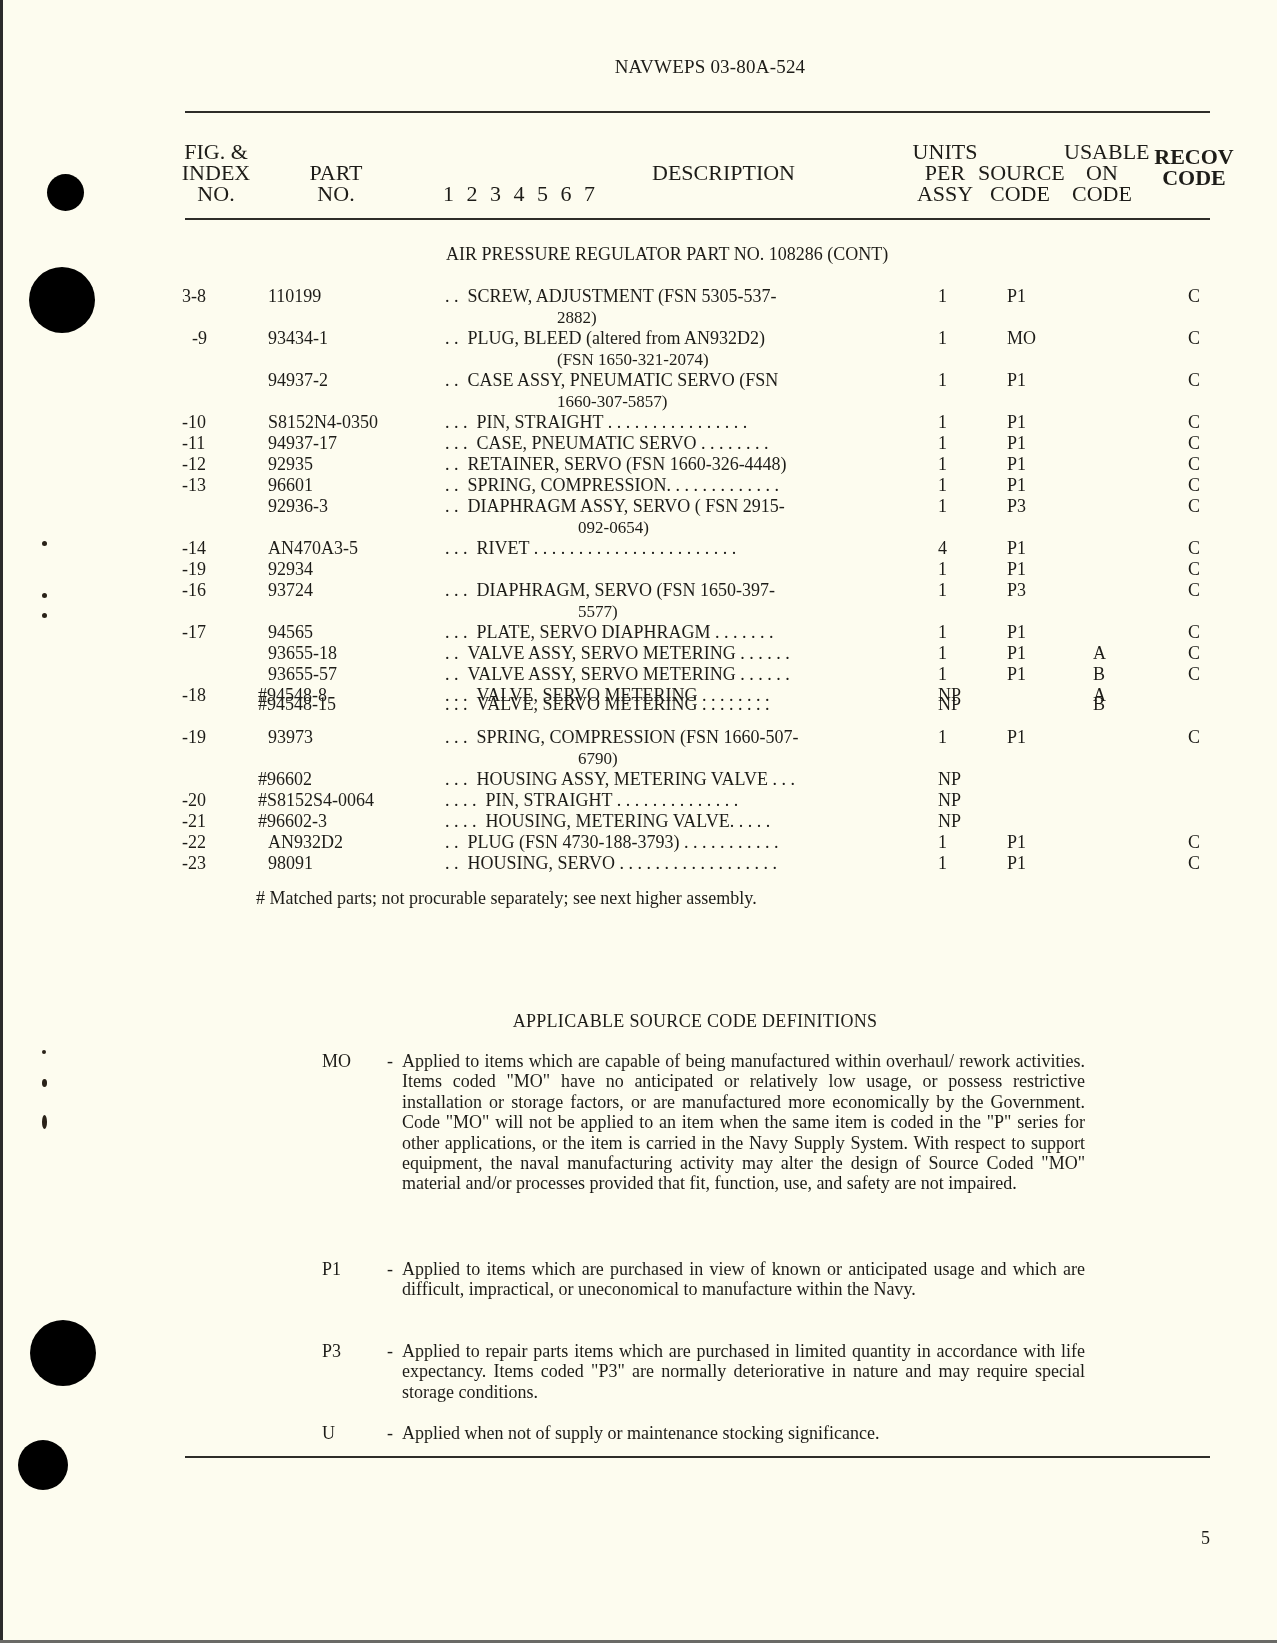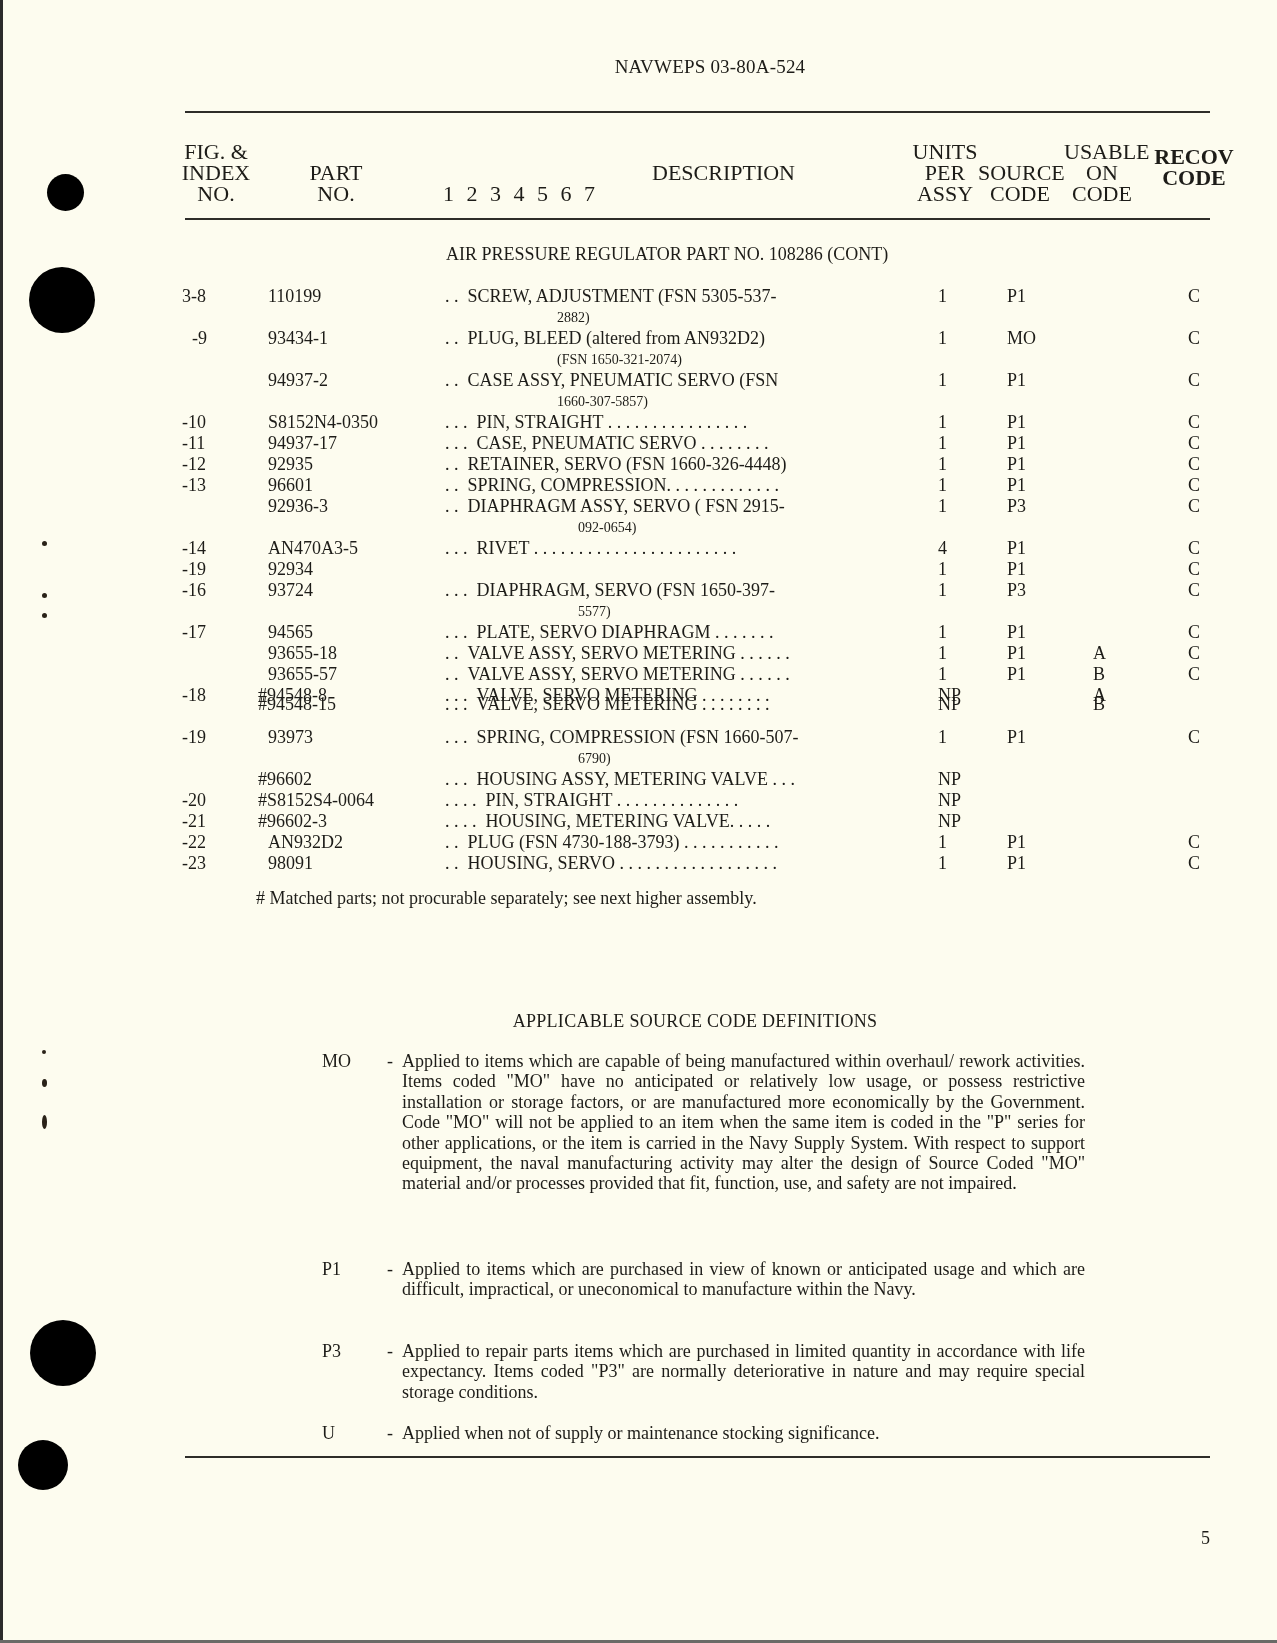--- a/index.html
+++ b/index.html
@@ -31,21 +31,21 @@
 
   .row { position: absolute; left: 0; width: 1277px; height: 21px; font-size: 18px; line-height: 21px; }
   .row .c { position: absolute; top: 0; white-space: nowrap; }
   .c-fig { left: 182px; width: 50px; }
   .c-part { left: 268px; }
   .c-desc { left: 445px; width: 465px; }
   .c-units { left: 938px; }
   .c-source { left: 1007px; }
   .c-usable { left: 1093px; }
   .c-recov { left: 1188px; }
-  .cont { position: absolute; white-space: nowrap; font-size: 14px; line-height: 21px; }
+  .cont { position: absolute; white-space: nowrap; font-size: 17px; line-height: 21px; }
 
   .footnote { position: absolute; top: 888px; left: 256px; font-size: 18px; white-space: nowrap; }
 
   .defs-title { position: absolute; top: 1011px; left: 0; width: 1390px; text-align: center; font-size: 18px; letter-spacing: 0.3px; }
   .def { position: absolute; left: 322px; font-size: 18px; line-height: 20.4px; }
   .def .code { position: absolute; left: 0; top: 0; }
   .def .dash { position: absolute; left: 65px; top: 0; }
   .def .text { position: absolute; left: 80px; top: 0; width: 683px; text-align: justify; }
 
   .page-number { position: absolute; top: 1528px; left: 1201px; font-size: 18px; }

